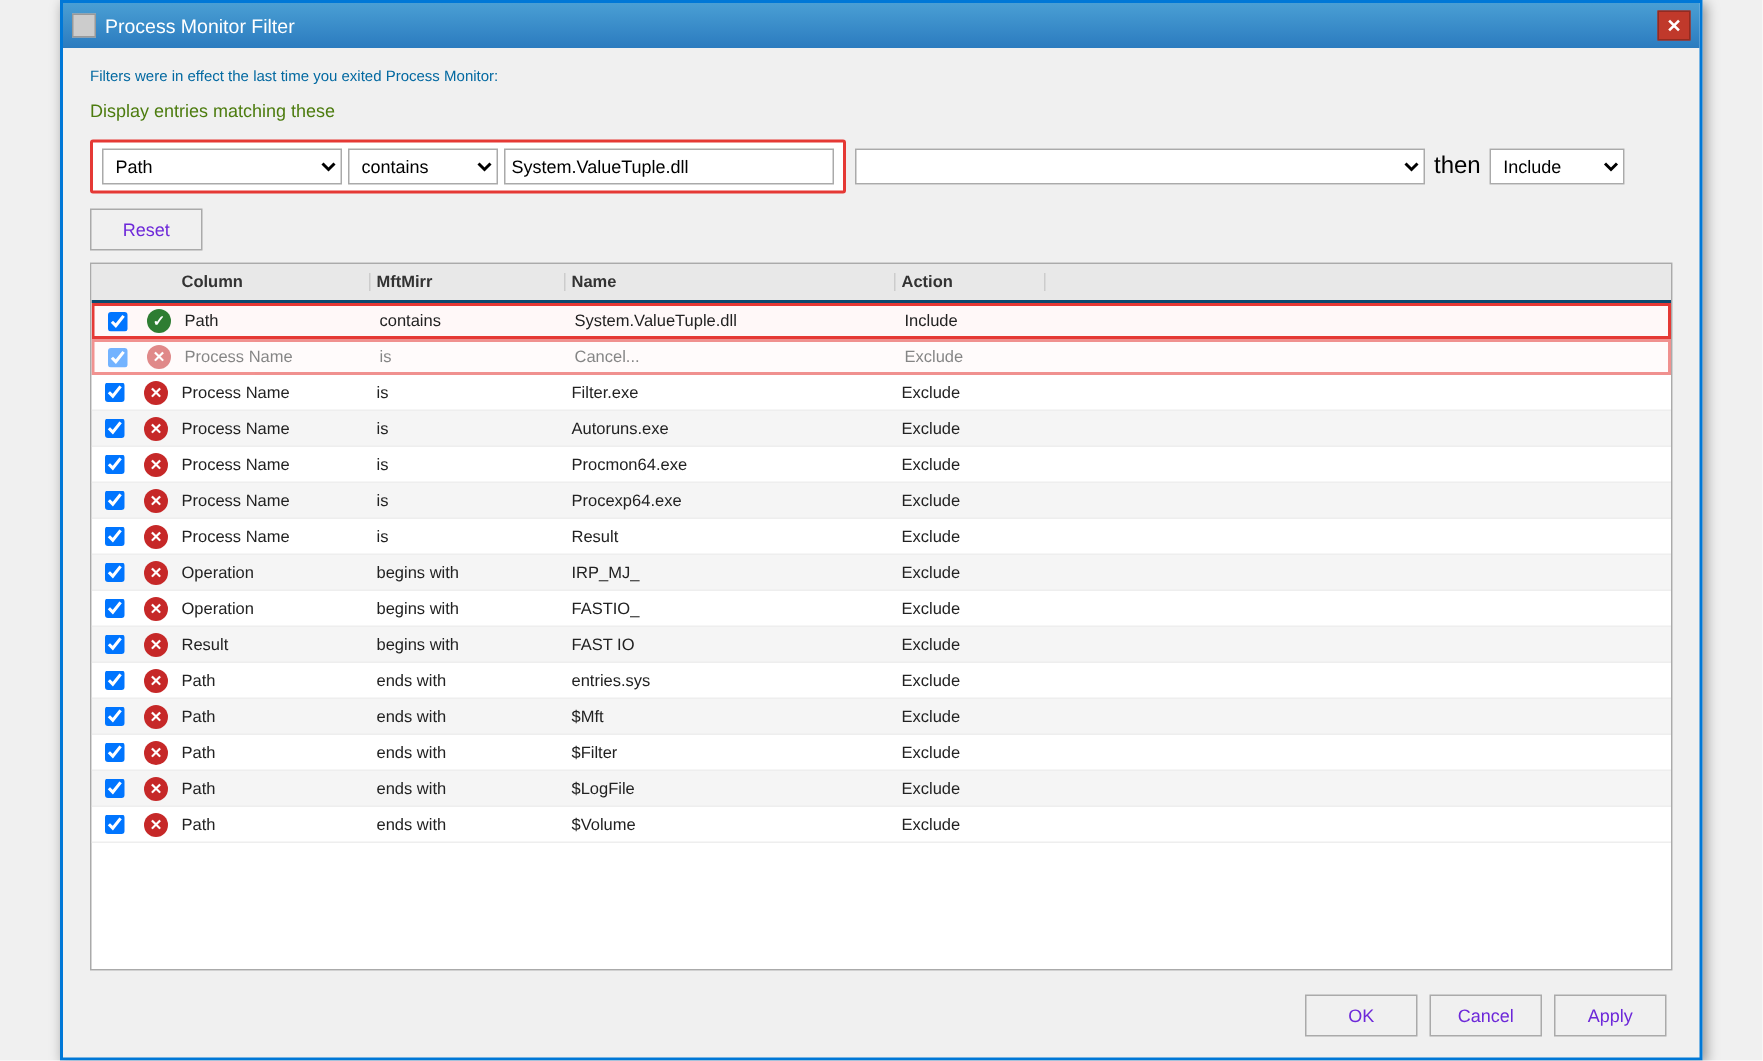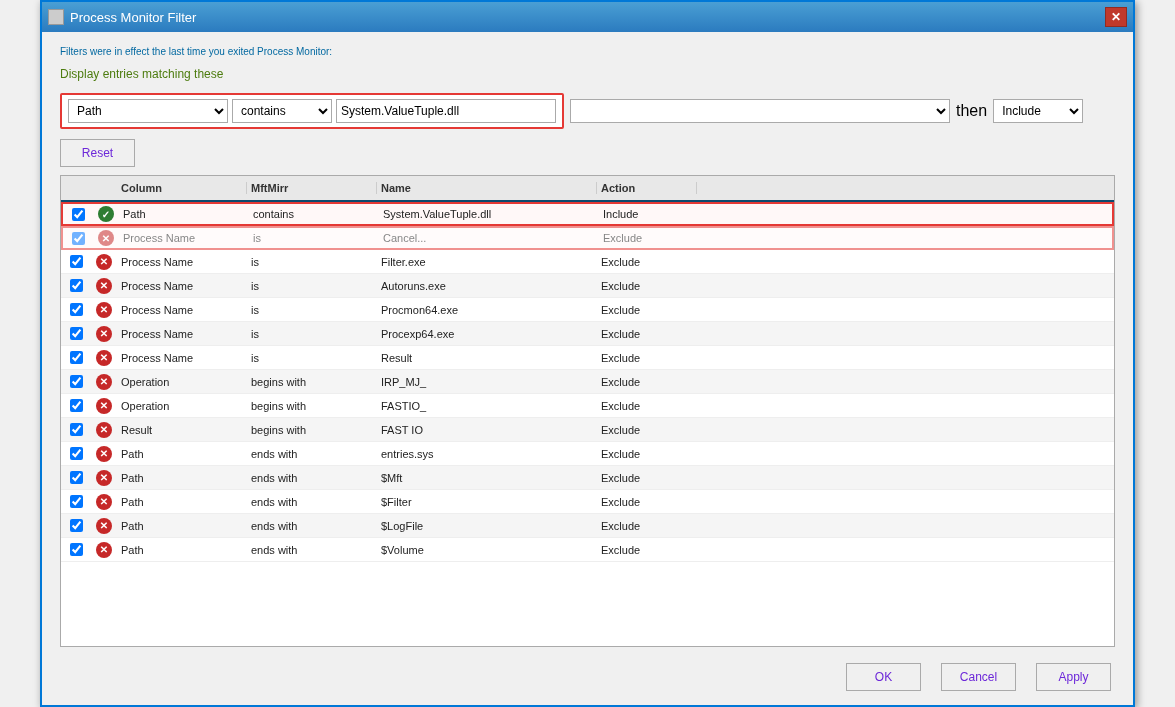--- a/index.html
+++ b/index.html
@@ -203,21 +203,21 @@
       display: flex;
       align-items: center;
       justify-content: center;
       color: white;
       font-size: 10px;
       font-weight: bold;
     }
     .bottom-buttons {
       display: flex;
       justify-content: flex-end;
-      gap: 20px;
+      gap: 8px;
       padding: 8px 4px 4px 4px;
       flex-shrink: 0;
     }
     .table-scroll-inner {
       flex: 1;
       overflow-y: scroll;
       overflow-x: hidden;
     }
   </style>
 </head>

